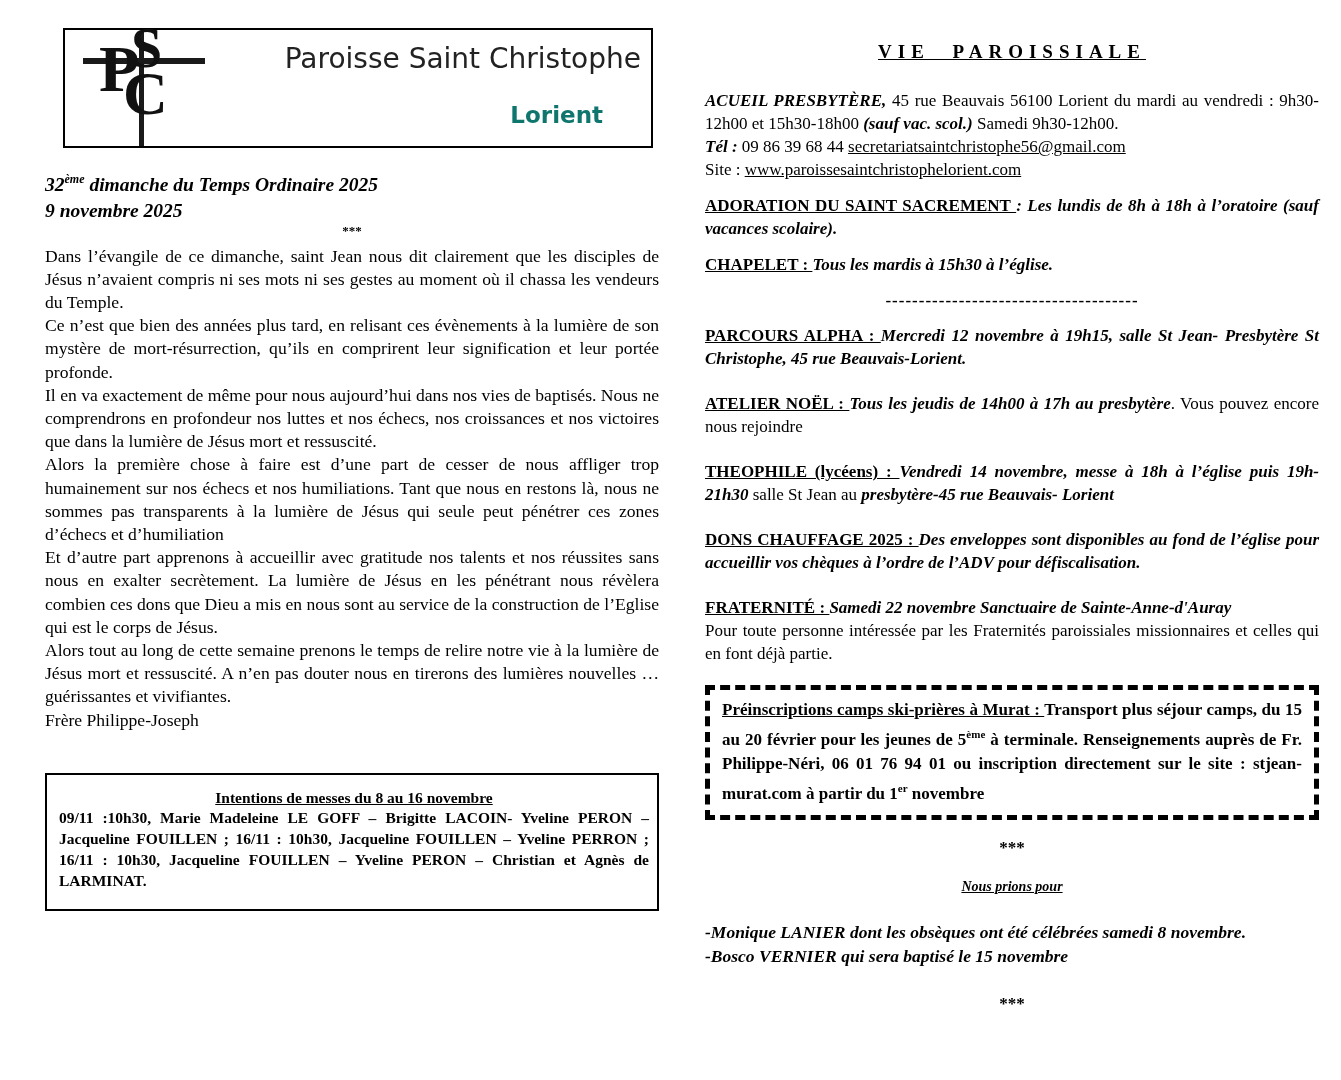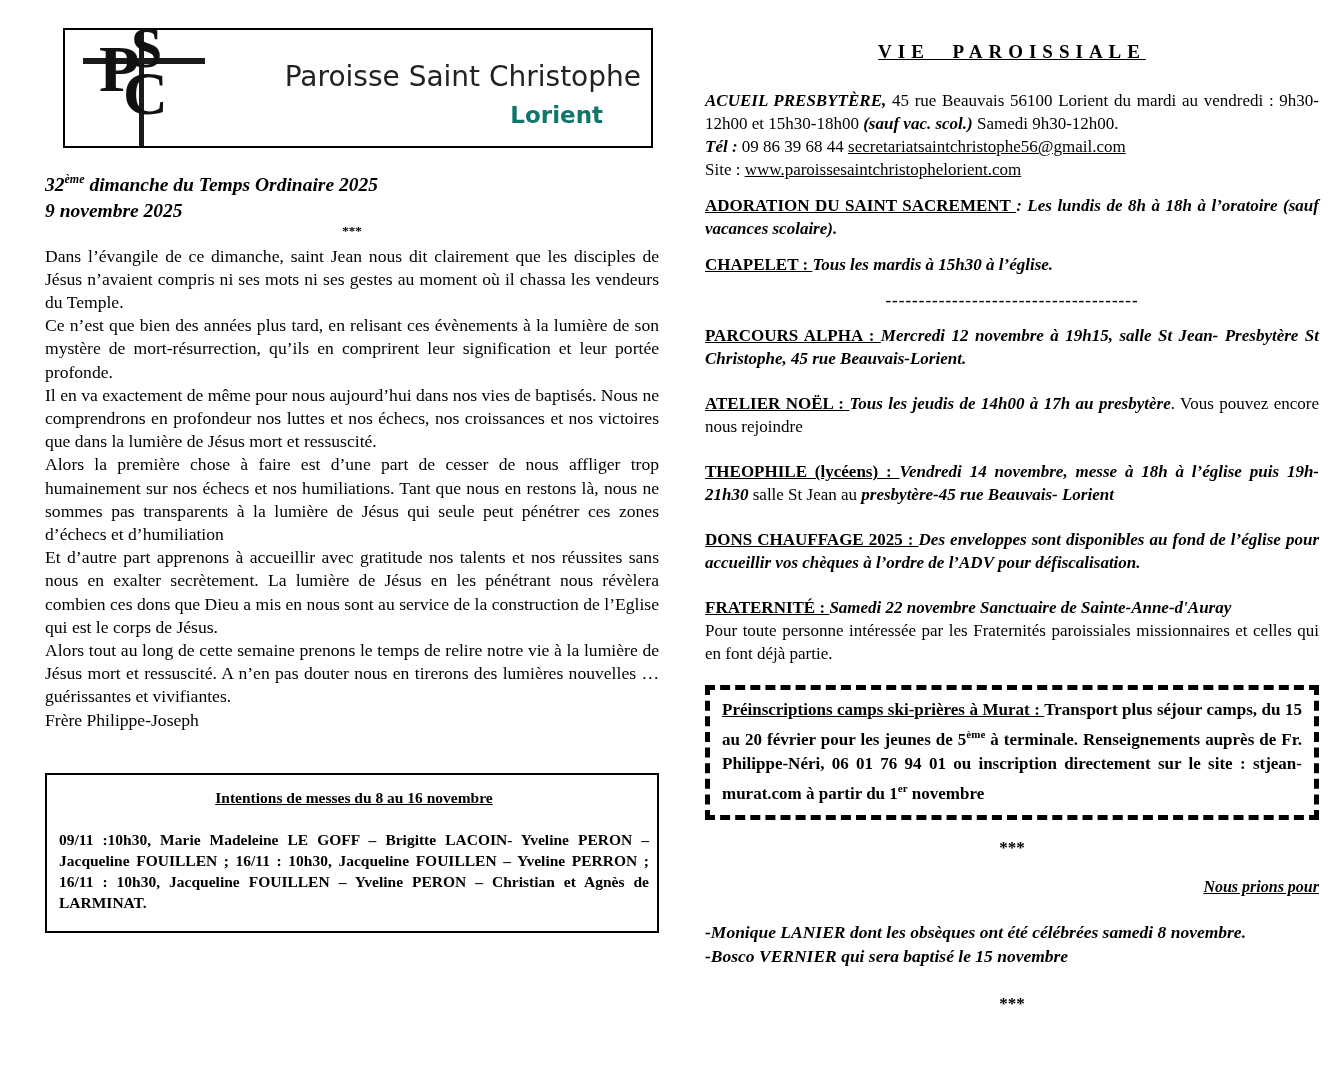--- a/index.html
+++ b/index.html
@@ -41,21 +41,21 @@
   }
   .monogram .bar-h {
     position: absolute; left: -14px; top: 24px;
     width: 122px; height: 6px; background: #1a1a1a;
   }
   .monogram .m-p { position: absolute; left: 2px;  top: 2px;  font-size: 66px; line-height: 1; }
   .monogram .m-s { position: absolute; left: 34px; top: -14px; font-size: 56px; line-height: 1; }
   .monogram .m-c { position: absolute; left: 26px; top: 28px; font-size: 62px; line-height: 1; }
   .org-name {
     position: absolute;
-    right: 10px; top: 30px;
+    right: 10px; top: 12px;
     font-family: "DejaVu Sans", sans-serif;
     font-size: 28px;
     color: #222;
     white-space: nowrap;
   }
   .org-city {
     position: absolute;
     right: 48px; top: 72px;
     font-family: "DejaVu Sans", sans-serif;
     font-weight: bold;
@@ -95,21 +95,20 @@
     border: 2px solid #000;
     padding: 14px 8px 18px 12px;
   }
   .intentions-title {
     text-align: center;
     font-weight: bold;
     text-decoration: underline;
     font-size: 15.5px;
   }
   .intentions-body {
-    margin-top: 22px;
     font-weight: bold;
     font-size: 15.5px;
     line-height: 21px;
     text-align: justify;
   }
 
   
   .right-col {
     position: absolute;
     left: 705px; top: 40px;
@@ -148,23 +147,23 @@
     line-height: 24px;
   }
   .ski-box sup { font-size: 11px; }
   .stars-c {
     text-align: center;
     font-weight: bold;
     font-size: 17px;
     margin-top: 16px;
   }
   .prions-title {
-    text-align: right;
+    text-align: center;
     margin-top: 16px;
-    font-size: 16px;
+    font-size: 14px;
   }
   .prions-title span {
     font-weight: bold;
     font-style: italic;
     text-decoration: underline;
   }
   .prions-lines {
     margin-top: 22px;
     font-weight: bold;
     font-style: italic;

